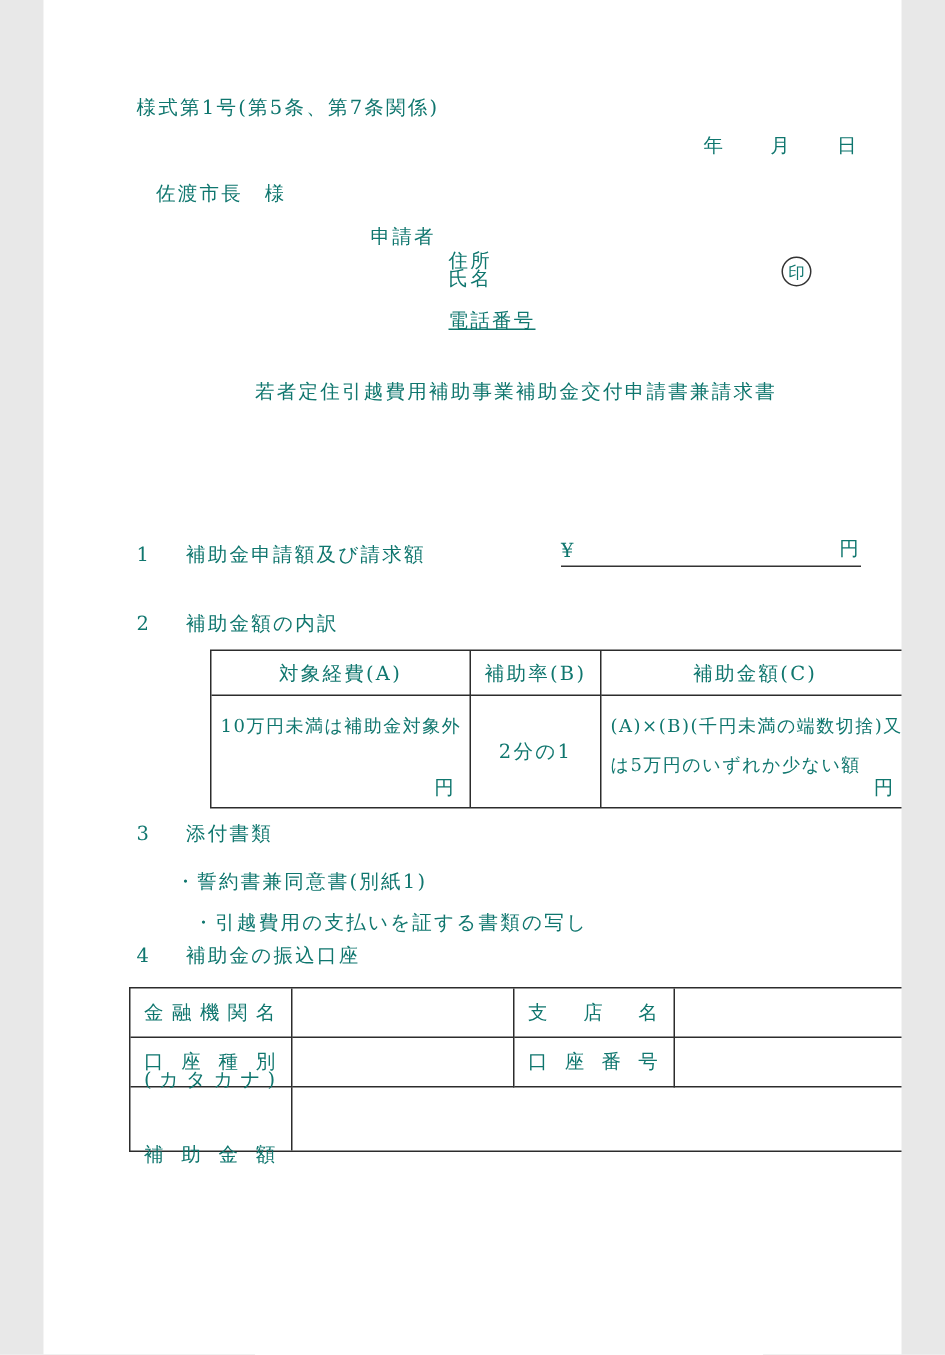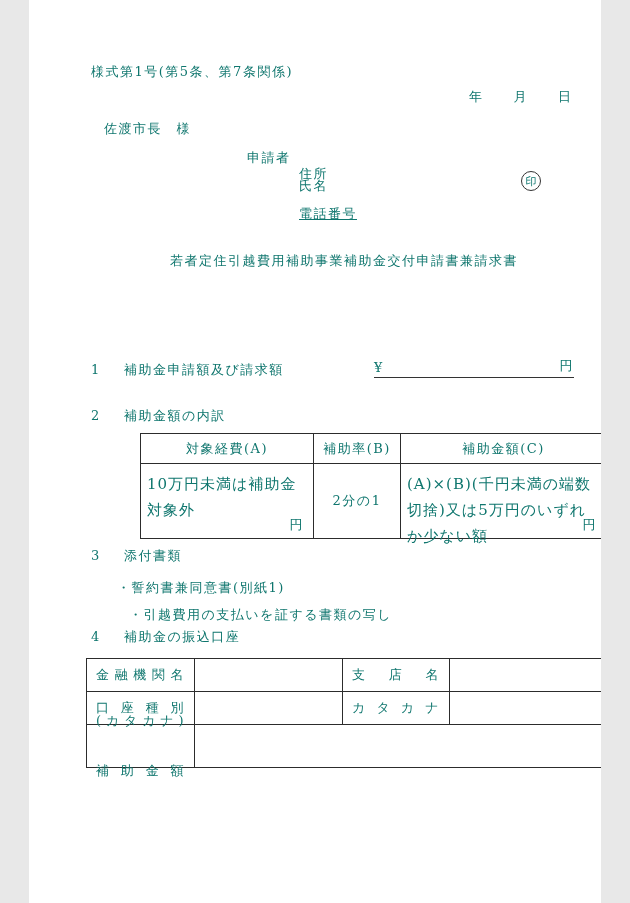--- a/index.html
+++ b/index.html
@@ -42,21 +42,21 @@
     grid-template-rows:30px 74px;
     border:1px solid #2c2c2c;box-sizing:content-box;margin-left:24px;
   }
   .t1 > div{border-right:1px solid #2c2c2c;border-bottom:1px solid #2c2c2c;box-sizing:border-box;}
   .t1 > div:nth-child(3n){border-right:none;}
   .t1 > div:nth-child(n+4){border-bottom:none;}
   .t1-head{display:flex;align-items:center;justify-content:center;}
   .t1-cell{position:relative;}
   .cell-note{
     position:absolute;top:7px;left:6px;right:4px;
-    font-size:15px;letter-spacing:1px;line-height:26px;
+    font-size:12px;letter-spacing:1px;line-height:26px;
   }
   .cell-unit{position:absolute;bottom:4px;right:9px;}
   .cell-center{display:flex;align-items:center;justify-content:center;}
   
   .t2{
     display:grid;
     grid-template-columns:108px 148px 107px 153px;
     grid-template-rows:33px 33px 42px;
     border:1px solid #2c2c2c;box-sizing:content-box;
   }
@@ -141,21 +141,21 @@
     <div class="jcell">
       <span>支店名</span>
     </div>
     <div class="last-col"></div>
 
     <div class="jcell">
       <span>口座種別</span>
     </div>
     <div></div>
     <div class="jcell">
-      <span>カタカナ</span>
+      <span>口座番号</span>
     </div>
     <div class="last-col"></div>
 
     <div class="holder-cell last-row">
       <span>(カタカナ)</span>
       <span>補助金額</span>
     </div>
     <div class="span3 last-row last-col"></div>
   </div>
 

